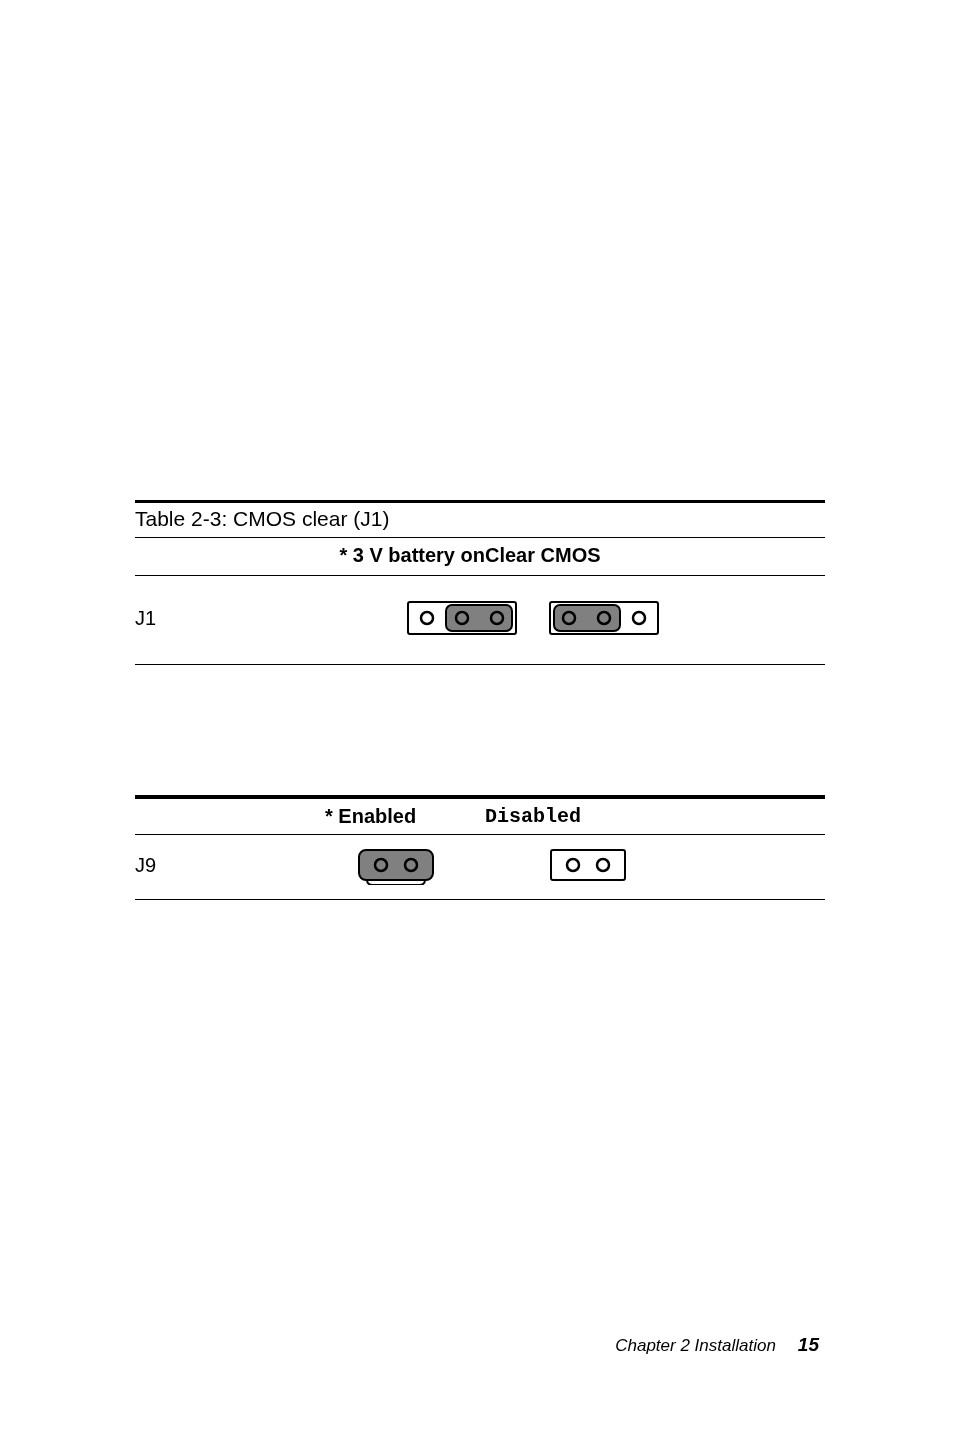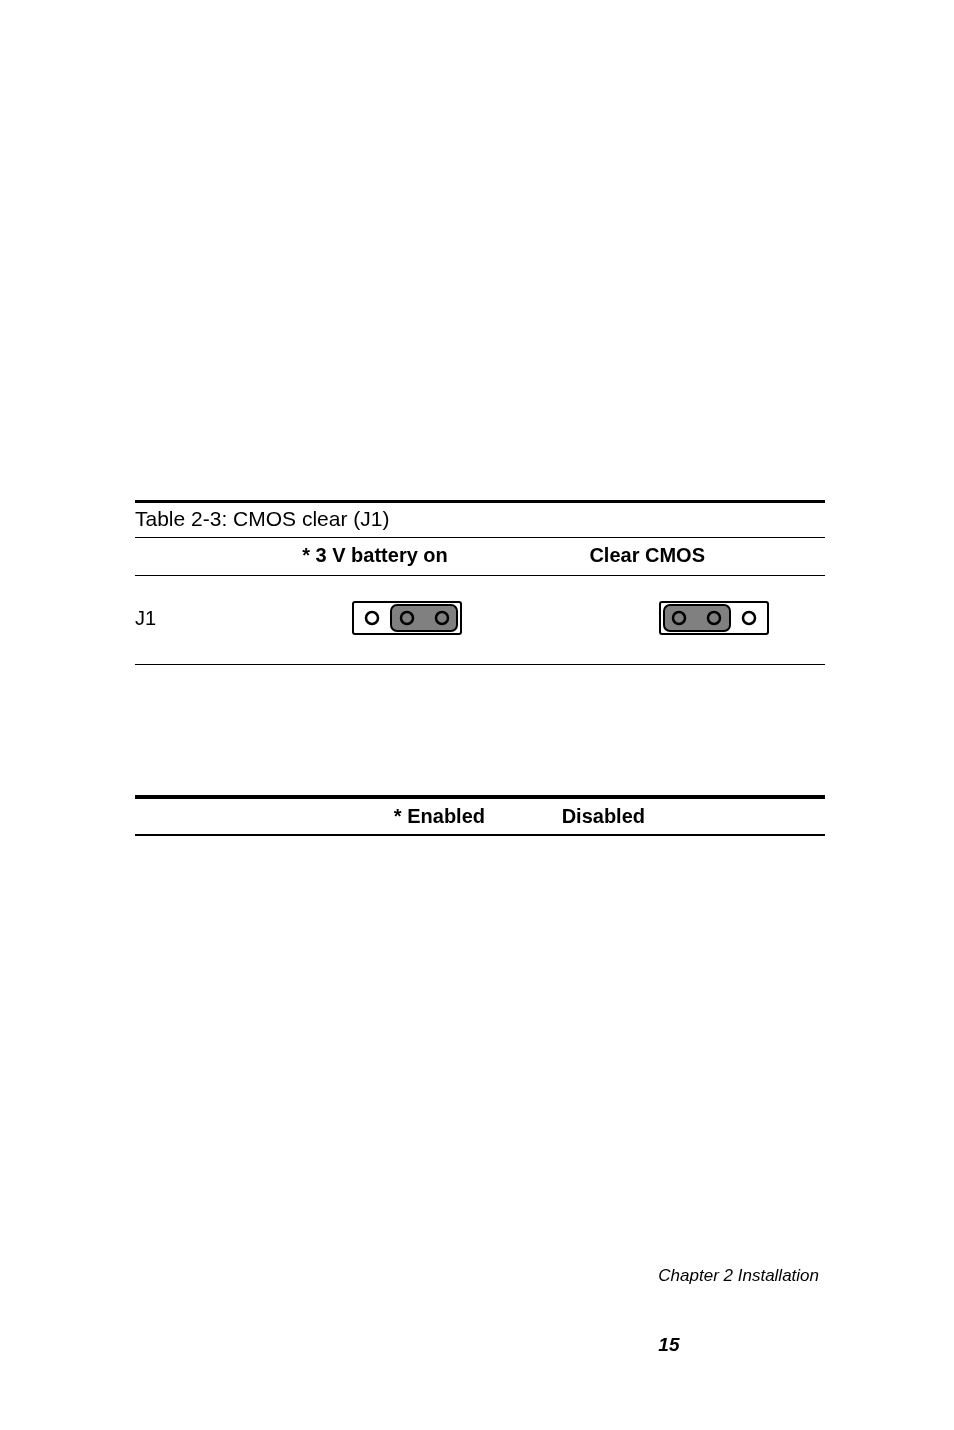--- a/index.html
+++ b/index.html
@@ -58,39 +58,38 @@
     padding: 22px 0 26px 0;
     gap: 32px;
   }
   .row-label {
     font-size: 20px;
     font-weight: 400;
   }
 
   
   .t1-col1 { width: 130px; }
-  .t1-col2 { width: 220px; display:flex; justify-content:center; }
-  .t1-col3 { width: 220px; display:flex; justify-content:flex-end; }
+  .t1-col2 { width: 220px; display:flex; justify-content:flex-end; }
+  .t1-col3 { width: 220px; display:flex; justify-content:flex-start; }
 
   
   .t2-col1 { width: 190px; }
-  .t2-col2 { width: 160px; display:flex; justify-content:flex-end; }
-  .t2-col3 { width: 160px; display:flex; justify-content:flex-end; }
+  .t2-col2 { width: 160px; display:flex; justify-content:flex-start; }
+  .t2-col3 { width: 160px; display:flex; justify-content:flex-start;font-family:Liberation Mono, monospace; }
 
   .t2 .header-row { padding: 6px 0 6px 0; }
   .t2 .body-row   { padding: 10px 0 14px 0; }
 
   .footer {
     position: absolute;
     bottom: 74px;
     right: 135px;
     display: flex;
     align-items: baseline;
-    gap: 40px;
-    flex-direction: column;
+    gap: 22px;
   }
   .footer-chapter {
     font-size: 17px;
     font-style: italic;
     font-weight: 400;
   }
   .footer-page {
     font-size: 19px;
     font-weight: 700;
     font-style: italic;
@@ -160,20 +159,40 @@
     <div class="header-row">
       <div class="t2-col1"></div>
       <div class="t2-col2">
           <span class="header-label">* Enabled</span>
         </div>
       <div class="t2-col3">
           <span class="header-label">Disabled</span>
         </div>
     </div>
     <div class="rule-thin"></div>
+    <div class="body-row">
+      <div class="t2-col1"><span class="row-label">J9</span></div>
+      <div class="t2-col2">
+        <svg class="jumper2" viewBox="0 0 78 40">
+
+          <rect x="2" y="5" width="74" height="30" rx="7" fill="#808080" stroke="#000" stroke-width="2"></rect>
+          <path d="M 10 35 Q 10 40 16 40 L 62 40 Q 68 40 68 35" fill="none" stroke="#000" stroke-width="2"></path>
+          <circle cx="24" cy="20" r="6" fill="none" stroke="#000" stroke-width="2.5"></circle>
+          <circle cx="54" cy="20" r="6" fill="none" stroke="#000" stroke-width="2.5"></circle>
+        </svg>
+      </div>
+      <div class="t2-col3">
+        <svg class="jumper2" viewBox="0 0 78 40">
+
+          <rect x="2" y="5" width="74" height="30" rx="2" fill="none" stroke="#000" stroke-width="2"></rect>
+          <circle cx="24" cy="20" r="6" fill="none" stroke="#000" stroke-width="2.5"></circle>
+          <circle cx="54" cy="20" r="6" fill="none" stroke="#000" stroke-width="2.5"></circle>
+        </svg>
+      </div>
+    </div>
     <div class="rule-thin"></div>
   </div>
 
 </div>
 
 <div class="footer">
   <span class="footer-chapter">Chapter 2   Installation</span>
   <span class="footer-page">15</span>
 </div>
 

